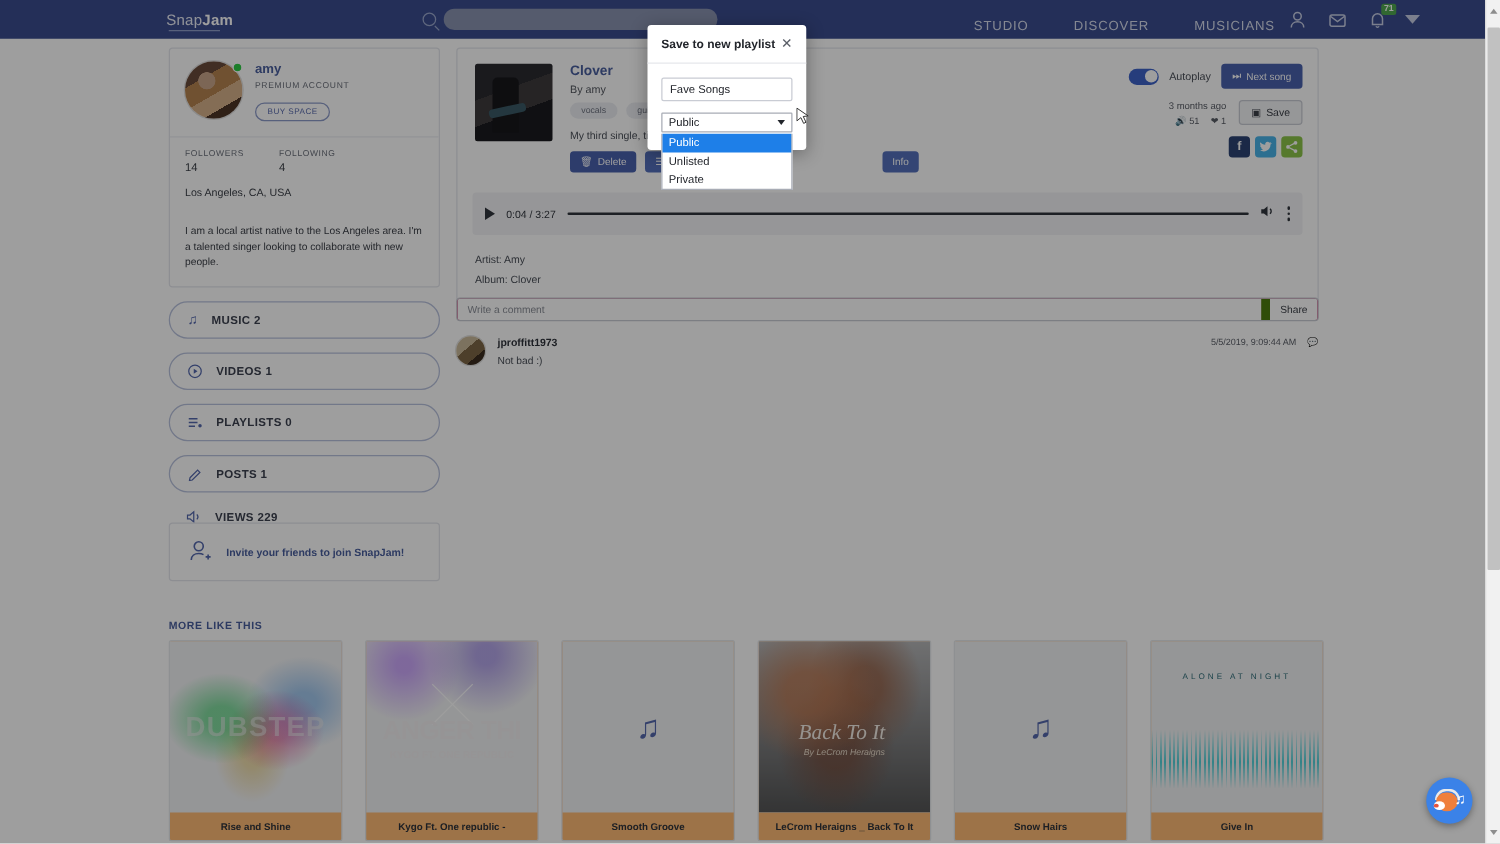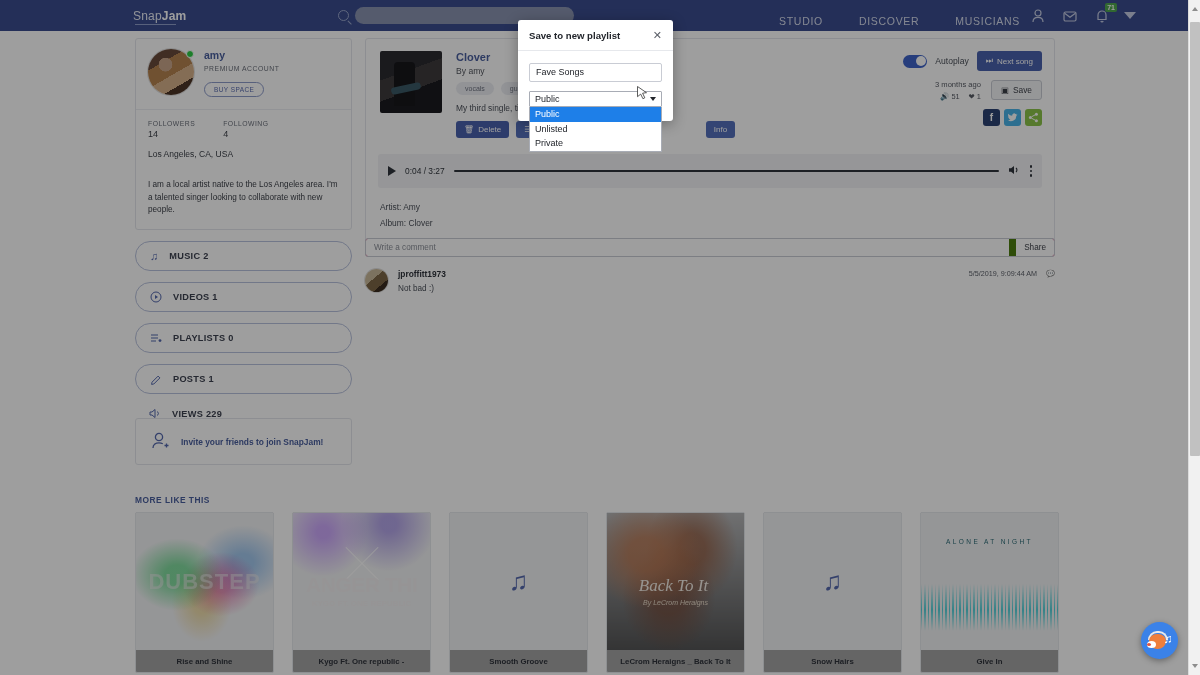--- a/index.html
+++ b/index.html
@@ -148,21 +148,21 @@
             box-shadow:0 0 0 1px #e0e0e0; }
   .cmt-body { flex:1; }
   .cmt-name { font-size:8.4px; color:#2f333b; font-weight:700; }
   .cmt-txt { font-size:8.2px; color:#4b5059; margin-top:5px; }
   .cmt-right { font-size:7.2px; color:#5b5f68; display:flex; align-items:center; gap:9px; }
 
   
   .mlt-title { position:absolute; left:135px; top:495px; font-size:8.4px; color:#4a5f9e;
                font-weight:700; letter-spacing:.5px; }
   .cards { position:absolute; left:135px; top:512px; width:920px; display:flex; gap:18px; }
-  .card { width:139px; background:#a3a3a3; border:1px solid #e6e8ec; border-radius:2px; }
+  .card { width:139px; background:#fdba74; border:1px solid #e6e8ec; border-radius:2px; }
   .card .art { width:137px; height:137px; display:flex; align-items:center; justify-content:center;
                background:#f1f2f4; color:#5468ad; font-size:26px; overflow:hidden; position:relative; }
   .card .cap { height:22px; display:flex; align-items:center; justify-content:center;
                font-size:7.8px; color:#2f333b; font-weight:700; text-align:center; padding:0 4px;
                white-space:nowrap; overflow:hidden; }
 
   .art-dub { background:#050505; }
   .art-dub:after { content:""; position:absolute; inset:0;
     background:
       radial-gradient(ellipse at 30% 45%, rgba(40,200,90,.55) 0 9%, transparent 34%),
@@ -196,21 +196,21 @@
             font-size:7px; z-index:3; font-style:italic; }
   .art-give { background:#020608; }
   .art-give:before { content:""; position:absolute; left:0; right:0; bottom:14%; height:34%;
     background:repeating-linear-gradient(90deg, rgba(30,200,210,.75) 0 1.5px, transparent 1.5px 3.5px);
     -webkit-mask-image:linear-gradient(180deg, transparent, #000 55%, transparent);
             mask-image:linear-gradient(180deg, transparent, #000 55%, transparent); }
   .give-t { position:absolute; left:0; right:0; top:18%; text-align:center; color:#2c6b76;
             font-size:6.5px; letter-spacing:2.4px; z-index:3; }
 
   
-  .modal { position:absolute; left:518px; top:20px; width:155px; background:#fff;
+  .modal { position:absolute; left:518px; top:20px; width:127px; background:#fff;
            border-radius:3px; z-index:100; box-shadow:0 3px 14px rgba(0,0,0,.32); }
   .mhead { height:31px; display:flex; align-items:center; justify-content:space-between;
            padding:0 11px; border-bottom:1px solid #e6e8ec; }
   .mtitle { font-size:9.6px; color:#22252b; font-weight:700; }
   .mclose { font-size:11px; color:#5b5f68; line-height:1; }
   .mbody { padding:10px 11px 14px; position:relative; }
   .mfield { width:100%; height:19px; border:1px solid #c9ccd4; border-radius:2px;
             font-size:9px; color:#22252b; padding:0 6px; outline:none; background:#fff; }
   .mselect { margin-top:9px; width:100%; height:16px; border:1px solid #a8acb5; border-radius:1px;
              background:#fff; display:flex; align-items:center; justify-content:space-between;

